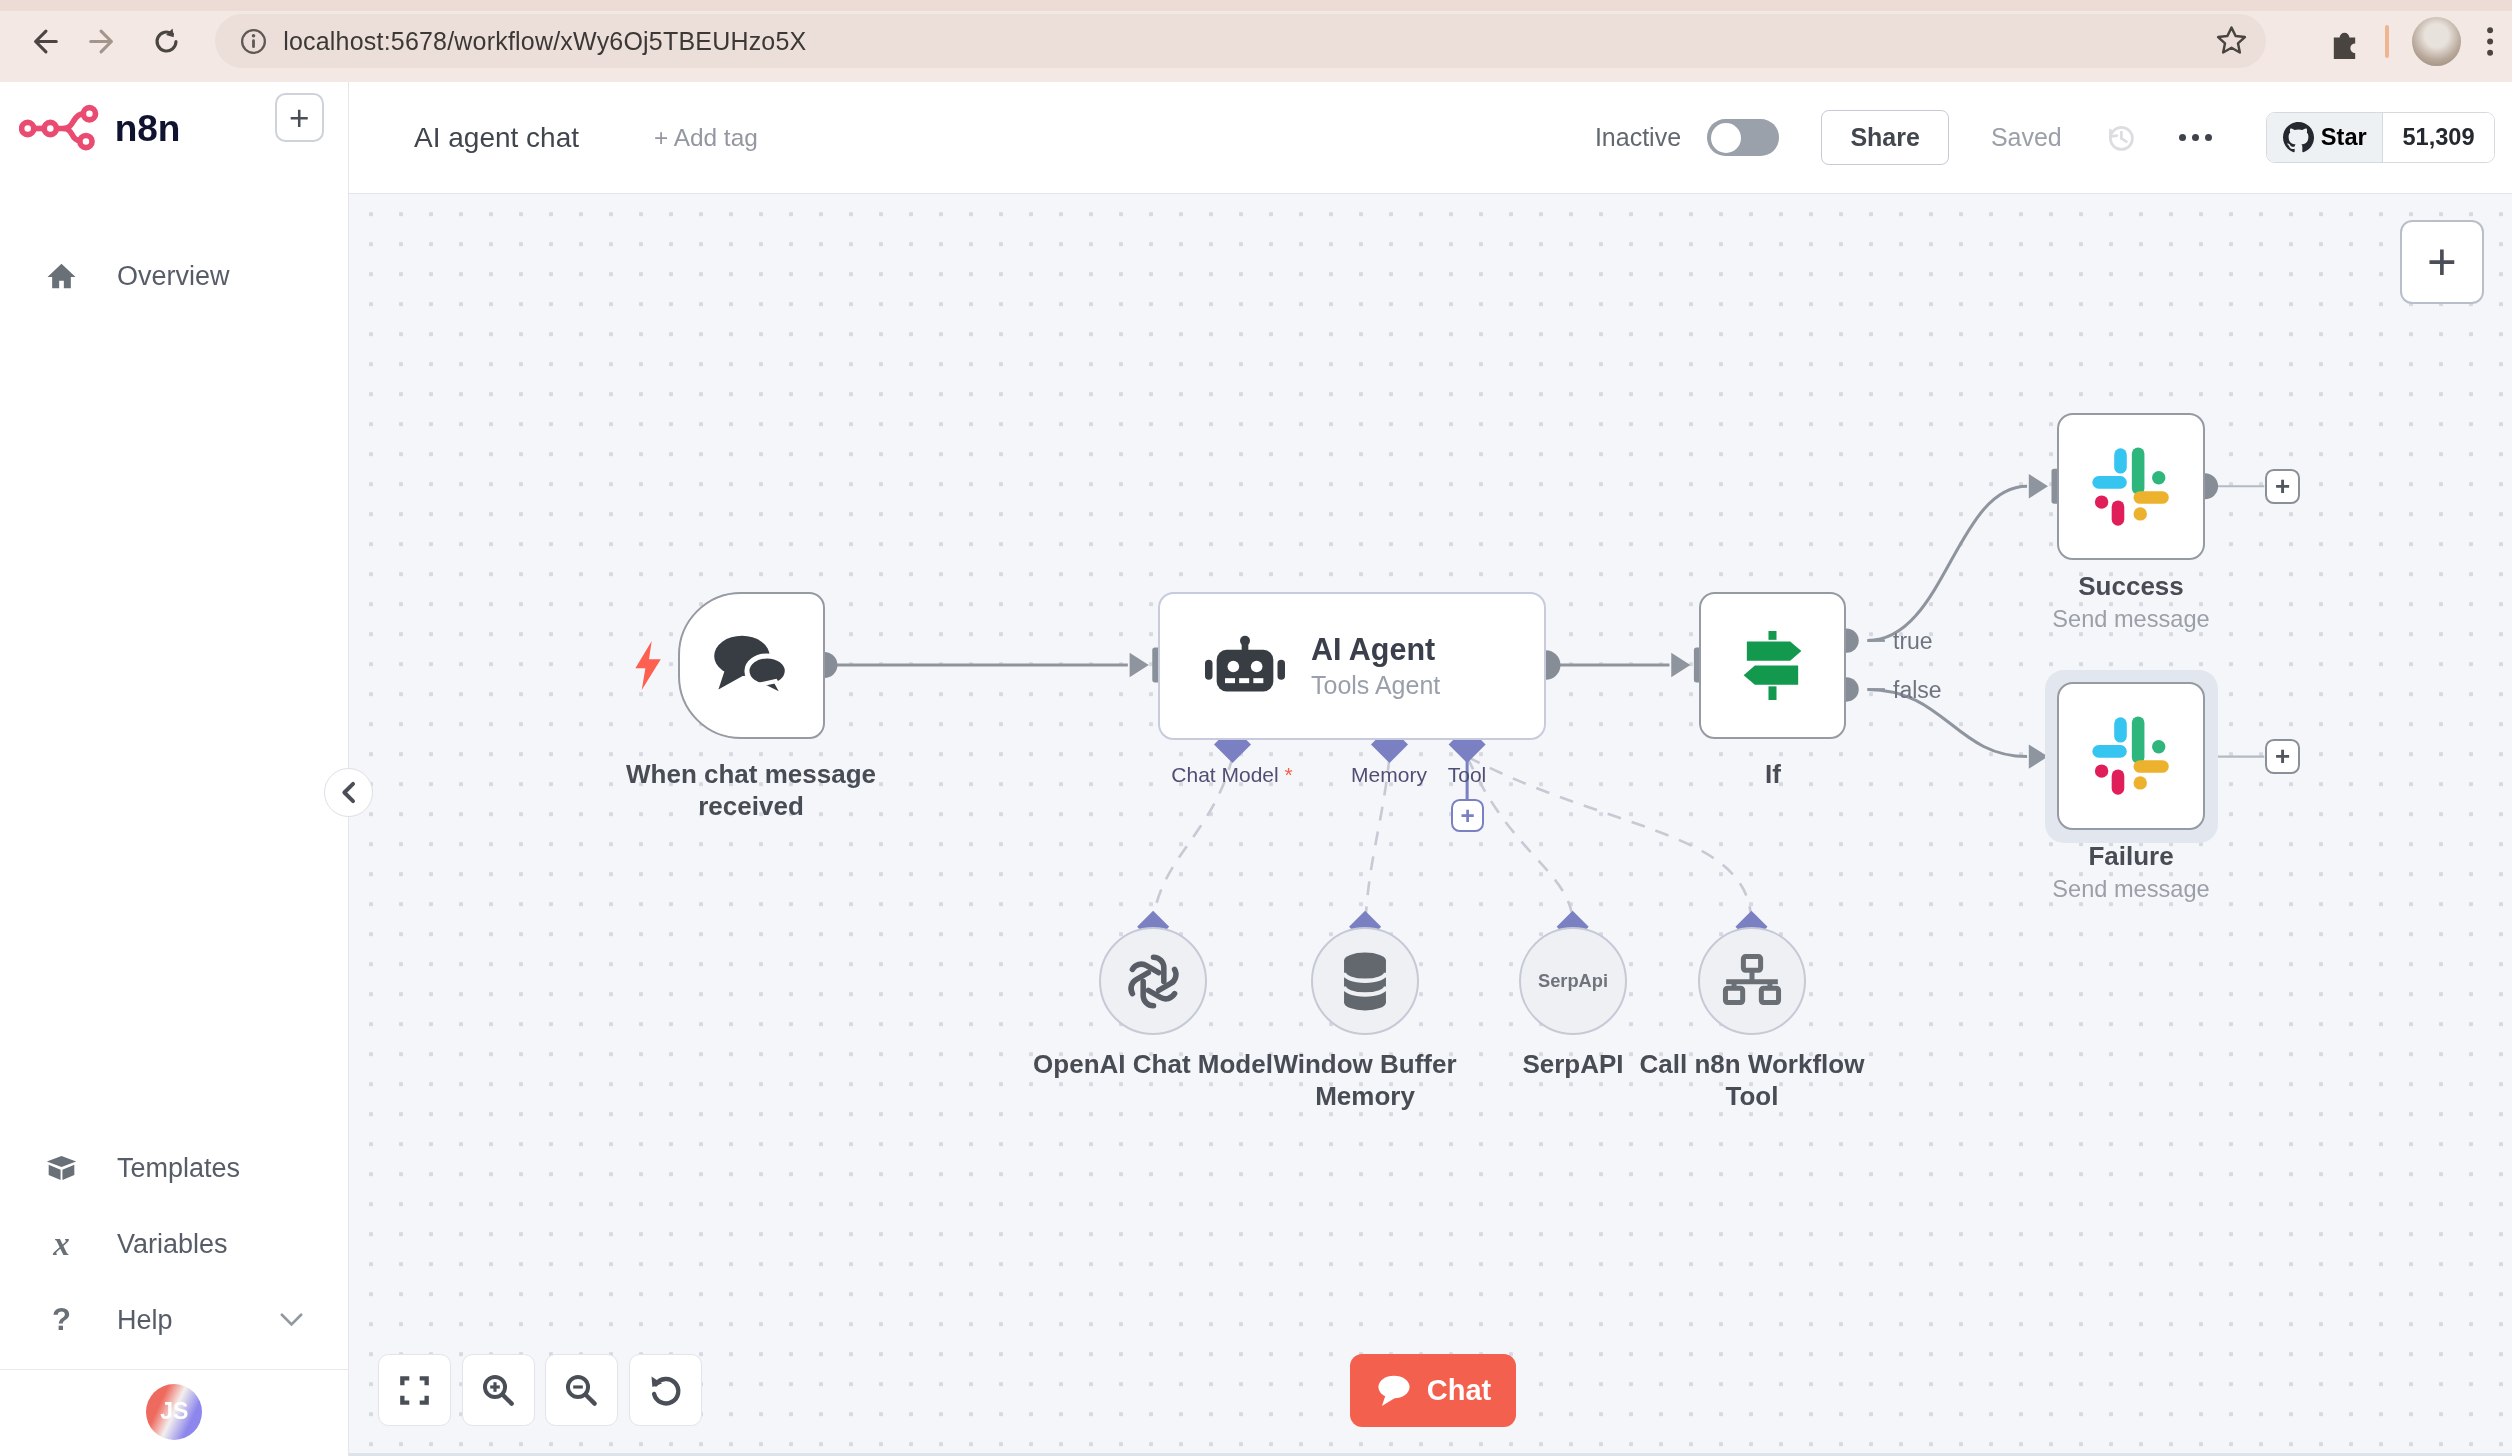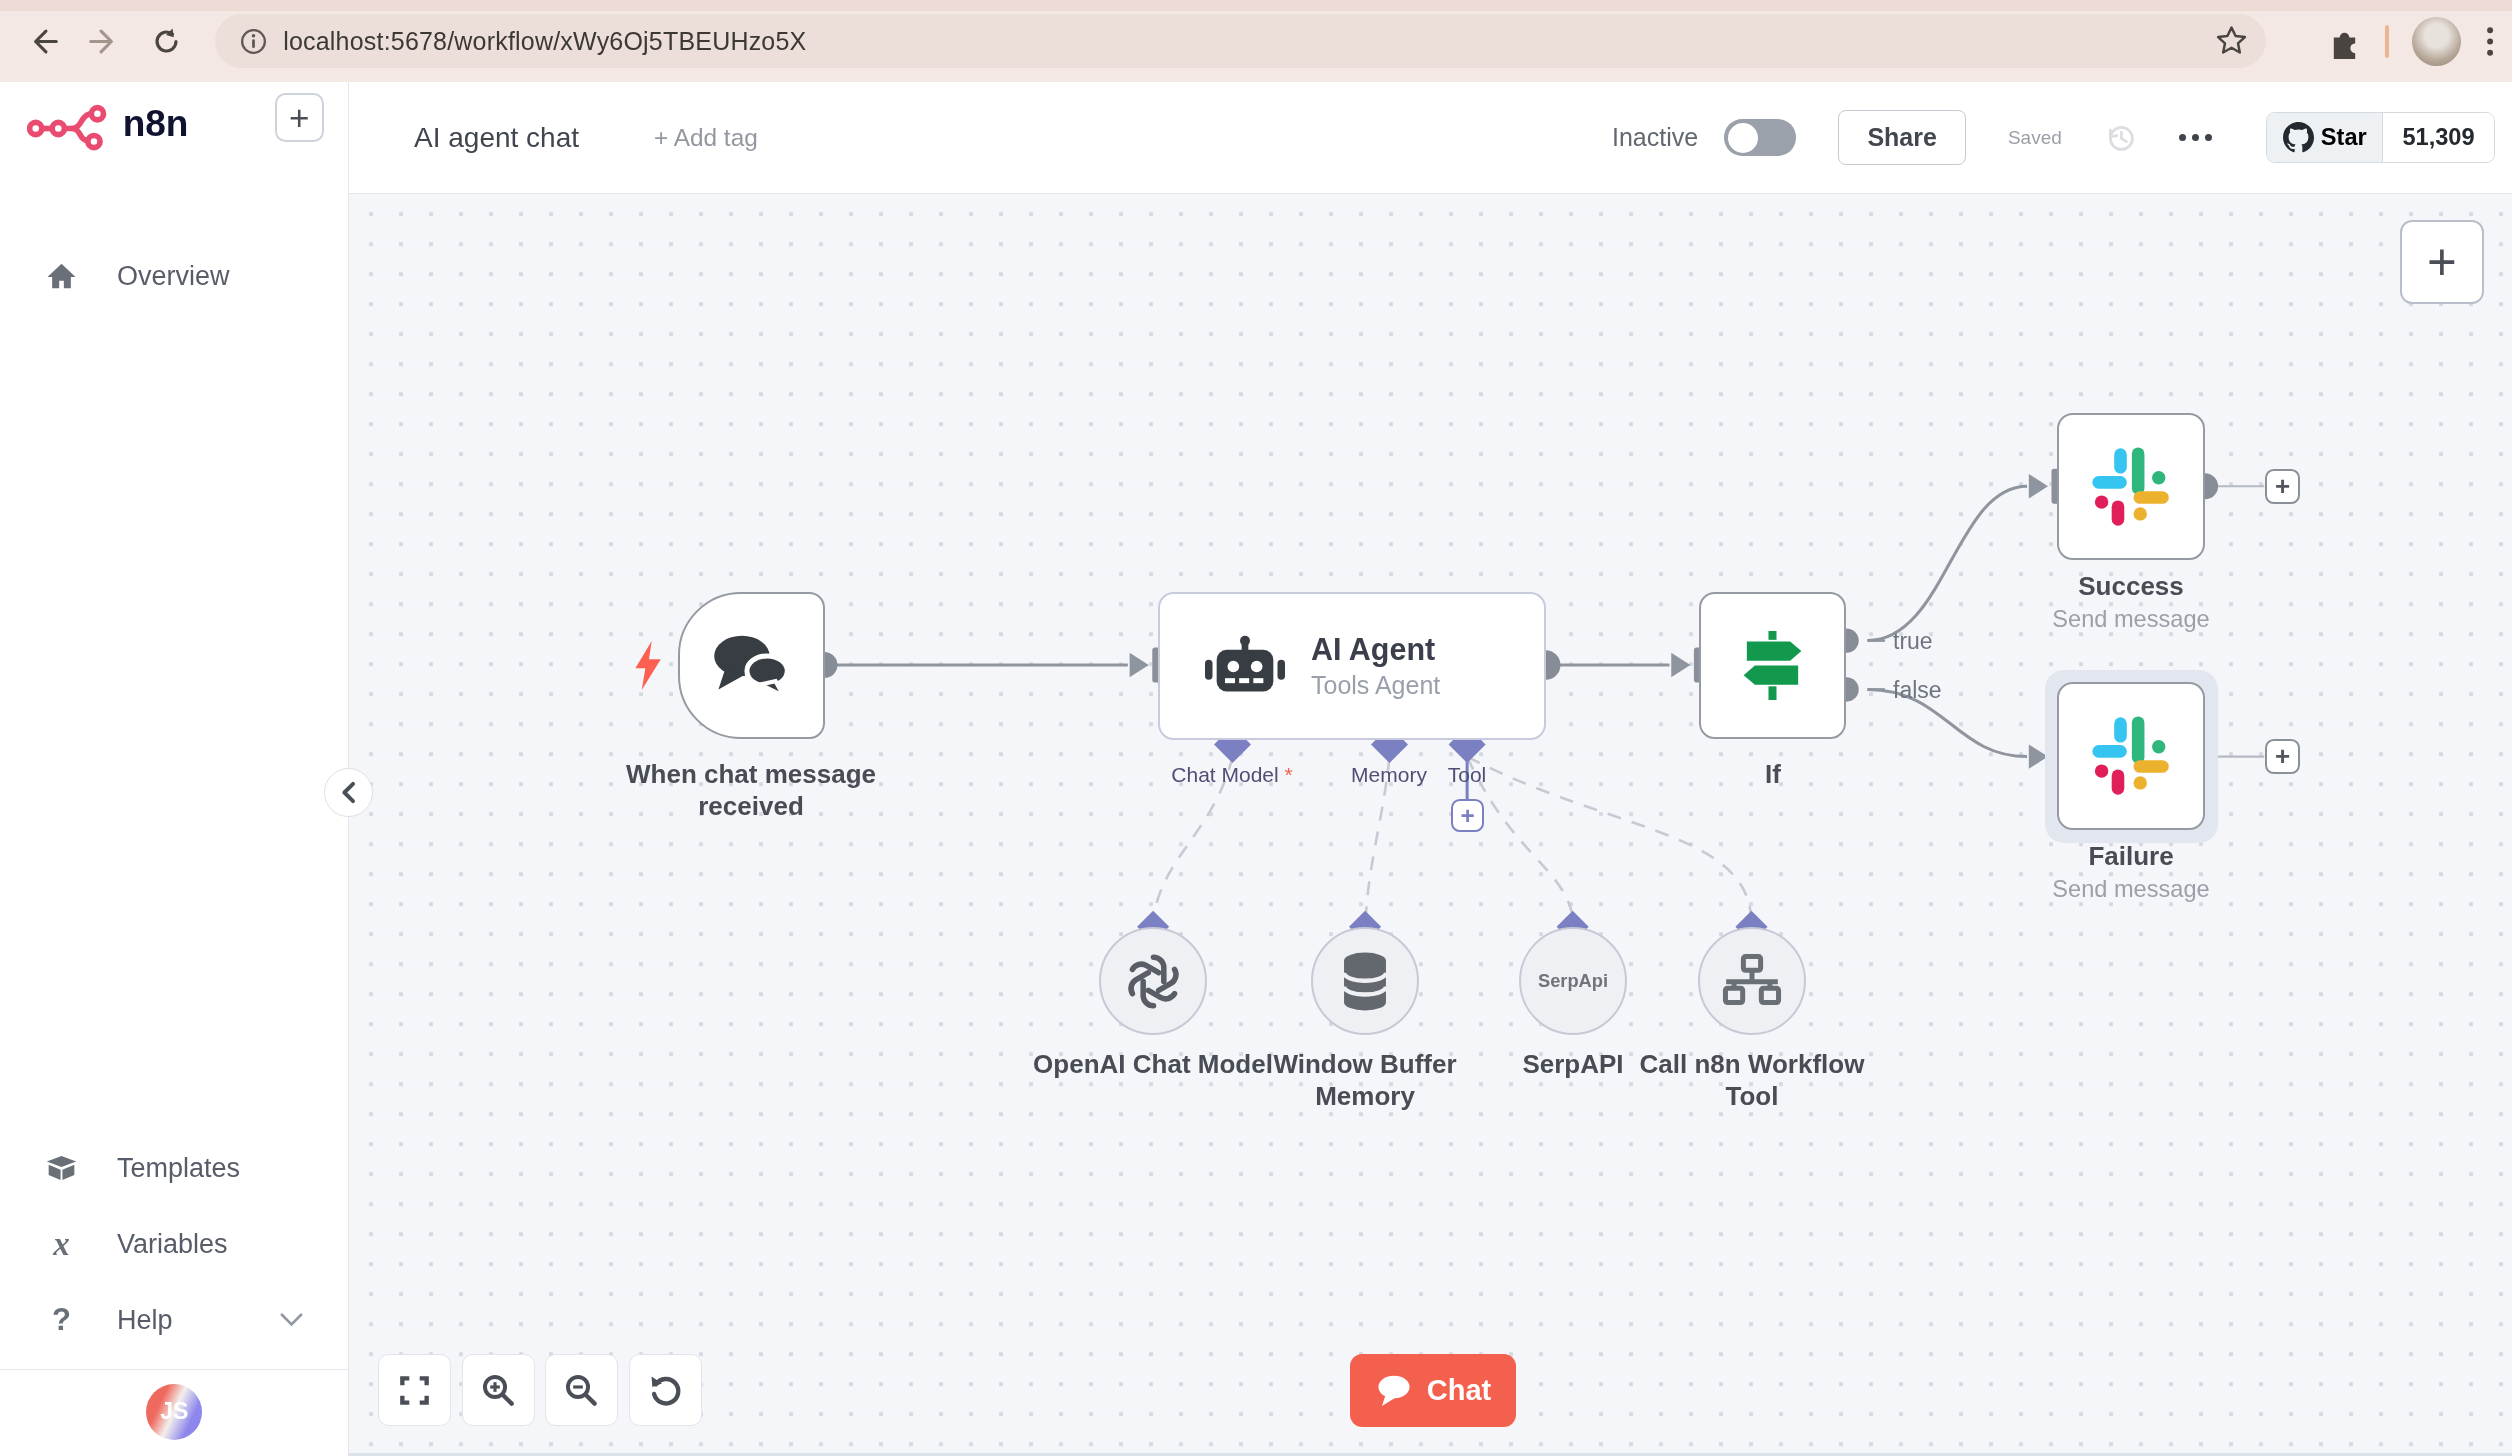--- a/index.html
+++ b/index.html
@@ -11,42 +11,42 @@
   .browser { position:absolute; left:0; top:0; width:2512px; height:82px; background:#f3e8e4; }
   .browser .tabstrip { position:absolute; left:0; top:0; width:100%; height:10.5px; background:#ecdcd5; }
   .nav-ic { position:absolute; top:15.7px; width:51px; height:51px; display:flex; align-items:center; justify-content:center; border-radius:50%; }
   .url-pill { position:absolute; left:215px; top:14px; width:2051px; height:54px; background:#ecdfd9; border-radius:27px; display:flex; align-items:center; }
   .url-text { font-size:25px; color:#3c3836; margin-left:12.2px; letter-spacing:0.2px; }
   .b-right { position:absolute; top:15.7px; height:51px; display:flex; align-items:center; }
 
   
   .app { position:absolute; left:0; top:82px; width:2512px; height:1375px; display:flex; }
   .sidebar { position:relative; width:349px; height:100%; background:#fff; border-right:1.7px solid #e4e6eb; flex:none; }
-  .logo-row { position:absolute; left:27px; top:21px; display:flex; align-items:flex-start; gap:15.7px; }
+  .logo-row { position:absolute; left:19px; top:21px; display:flex; align-items:center; gap:15.7px; }
   .logo-txt { font-size:37px; font-weight:bold; color:#101330; }
   .new-wf-btn { position:absolute; right:24.4px; top:11.3px; width:49px; height:49px; border:2.2px solid #ced2da; border-radius:10.5px; background:#fff; display:flex; align-items:center; justify-content:center; font-size:35px; color:#4a4f57; }
   .side-item { position:absolute; left:0; width:100%; height:70px; display:flex; align-items:center; padding-left:44px; gap:38px; color:#575d68; font-size:27px; cursor:pointer; }
   .side-item .ic { width:35px; display:flex; justify-content:center; }
   .side-sep { position:absolute; left:0; width:100%; border-top:1.7px solid #e7e9ee; }
   .user-row { position:absolute; left:24.4px; bottom:12.2px; width:300px; height:61px; display:flex; align-items:center; gap:19px;flex-direction:column; }
   .js-avatar { width:56px; height:56px; border-radius:50%; background:linear-gradient(115deg,#ef6a5e 28%,#f3efed 50%,#8d86ec 76%); display:flex; align-items:center; justify-content:center; color:#fff; font-size:23px; font-weight:bold; flex:none; }
   .user-name { font-size:25px; font-weight:bold; color:#2f3339; white-space:nowrap; overflow:hidden; flex:1; }
   .dots-h { display:flex; gap:6.1px; }
   .dots-h i { width:7px; height:7px; border-radius:50%; background:#3f444c; }
 
   .main { position:relative; flex:1; height:100%; }
   .wf-header { position:relative; height:112px; background:#fff; border-bottom:1.7px solid #e3e5ea; display:flex; align-items:center; padding:0 17.4px 0 65px; }
   .wf-title { font-size:28px; color:#41464e; }
   .add-tag { font-size:24.4px; color:#93979f; margin-left:75px; }
   .hdr-right { margin-left:auto; display:flex; align-items:center; gap:42px; }
   .inactive-lbl { font-size:25px; color:#62686f; }
   .toggle { width:72px; height:37px; background:#9aa1ab; border-radius:18.3px; position:relative; margin-left:-15.7px; }
   .toggle .knob { position:absolute; left:3.5px; top:3.5px; width:30px; height:30px; background:#fff; border-radius:50%; }
   .share-btn { border:1.7px solid #c6cad2; border-radius:7.9px; background:#fff; font-size:25px; font-weight:bold; color:#42474f; padding:12.2px 28px; }
-  .saved-lbl { font-size:19px; color:#9a9fa8; }
+  .saved-lbl { font-size:25px; color:#9a9fa8; }
   .gh-widget { display:flex; height:51px; border:1.7px solid #d4dade; border-radius:8.7px; overflow:hidden; margin-left:12.2px; }
   .gh-left { display:flex; align-items:center; gap:7px; background:#eef1f3; padding:0 15.7px; font-size:23.6px; font-weight:bold; color:#000000; border-right:1.7px solid #d4dade; }
   .gh-right { display:flex; align-items:center; background:#fff; padding:0 19px; font-size:23.6px; font-weight:bold; color:#24292f; }
 
   .tabs { position:absolute; left:50%; transform:translateX(-50%); top:86px; height:72px; background:#dcdfe8; border-radius:10.5px; display:flex; align-items:center; padding:0 6.1px; z-index:30; }
   .tab { height:58px; display:flex; align-items:center; padding:0 30px; font-size:26px; border-radius:7.9px; }
   .tab.active { background:#fff; color:#33373e; font-weight:bold; }
   .tab.inactive { color:#7b818d; }
 
   .collapse-btn { position:absolute; left:-25px; top:686px; width:49px; height:49px; background:#fff; border:1.7px solid #dcdfe6; border-radius:50%; z-index:40; display:flex; align-items:center; justify-content:center; }

